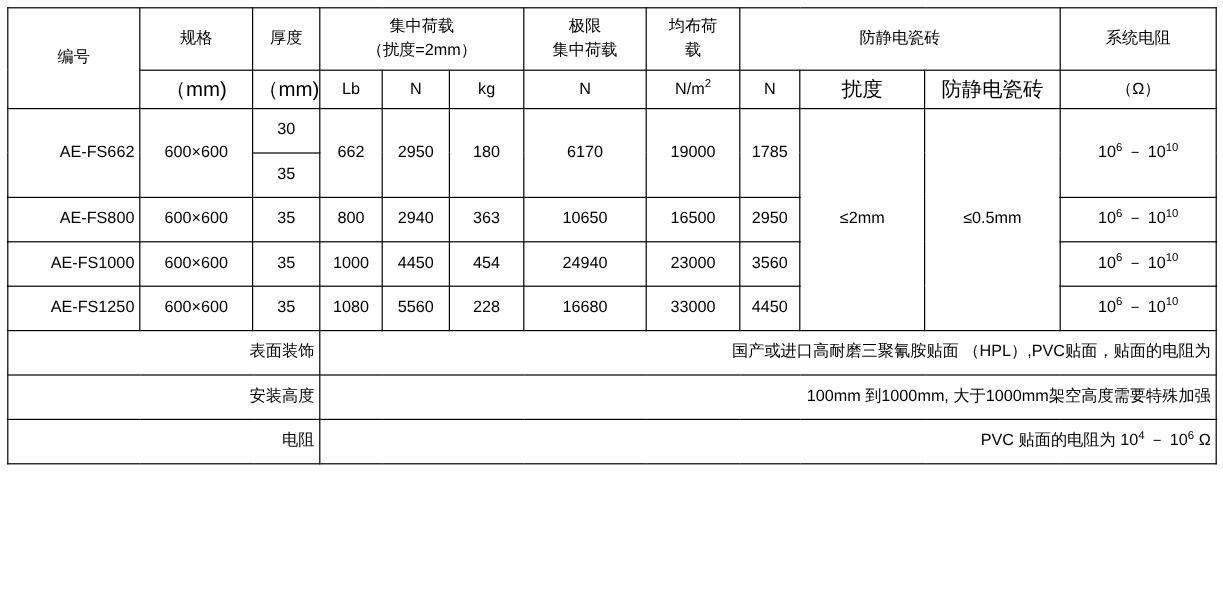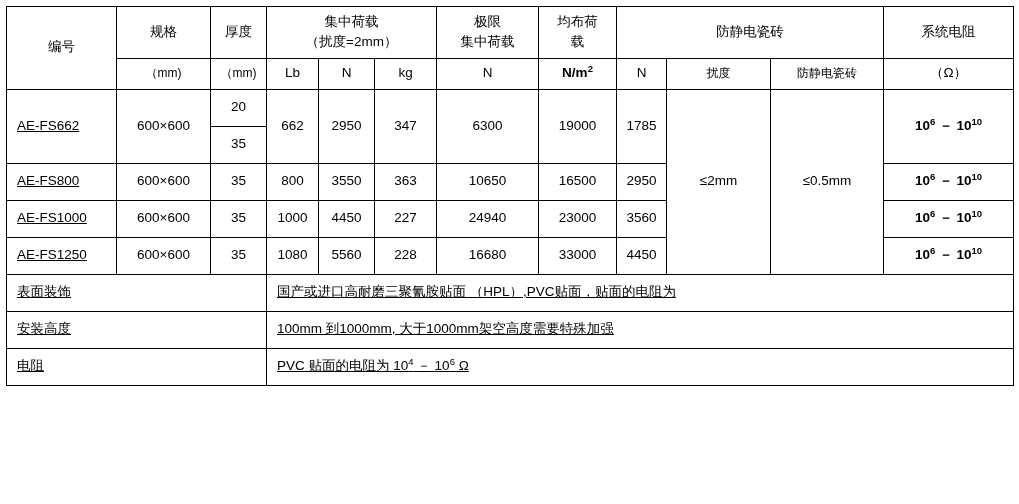--- a/index.html
+++ b/index.html
@@ -27,26 +27,25 @@
     text-align: center;
     vertical-align: middle;
     font-weight: normal;
     line-height: 1.25;
   }
   .cell-pad {
     padding: 5px 4px;
     display: block;
   }
   .left-pad {
-    text-align: left;
+    text-align: right;
     padding-left: 10px;
-    text-decoration: underline;
   }
   .sub-label {
-    font-size: 12px;
+    font-size: 17px;
   }
   .two-line {
     line-height: 1.5;
   }
   sup {
     font-size: 9.5px;
     vertical-align: super;
     line-height: 0;
   }
   .tall-row td {
@@ -54,21 +53,21 @@
   }
   .hdr-top td {
     height: 34px;
   }
   .hdr-mid td {
     height: 30px;
   }
   .note-row td {
     height: 36px;
   }
-  .nowrap { white-space: nowrap; font-weight: bold; }
+  .nowrap { white-space: nowrap; }
 </style>
 </head>
 <body>
 
 <table id="spec-table">
   <colgroup>
     <col style="width:110px">
     <col style="width:94px">
     <col style="width:56px">
     <col style="width:52px">
@@ -156,33 +155,33 @@
   </tr>
 
   <tr>
     <td rowspan="2">
       <span class="cell-pad left-pad">AE-FS662</span>
     </td>
     <td rowspan="2">
       <span class="cell-pad">600×600</span>
     </td>
     <td style="height:36px">
-      <span class="cell-pad">20</span>
+      <span class="cell-pad">30</span>
     </td>
     <td rowspan="2">
       <span class="cell-pad">662</span>
     </td>
     <td rowspan="2">
       <span class="cell-pad">2950</span>
     </td>
     <td rowspan="2">
-      <span class="cell-pad">347</span>
-    </td>
-    <td rowspan="2">
-      <span class="cell-pad">6300</span>
+      <span class="cell-pad">180</span>
+    </td>
+    <td rowspan="2">
+      <span class="cell-pad">6170</span>
     </td>
     <td rowspan="2">
       <span class="cell-pad">19000</span>
     </td>
     <td rowspan="2">
       <span class="cell-pad">1785</span>
     </td>
     <td rowspan="8">
       <span class="cell-pad">≤2mm</span>
     </td>
@@ -206,21 +205,21 @@
     <td rowspan="2">
       <span class="cell-pad">600×600</span>
     </td>
     <td rowspan="2">
       <span class="cell-pad">35</span>
     </td>
     <td rowspan="2">
       <span class="cell-pad">800</span>
     </td>
     <td rowspan="2">
-      <span class="cell-pad">3550</span>
+      <span class="cell-pad">2940</span>
     </td>
     <td rowspan="2">
       <span class="cell-pad">363</span>
     </td>
     <td rowspan="2">
       <span class="cell-pad">10650</span>
     </td>
     <td rowspan="2">
       <span class="cell-pad">16500</span>
     </td>
@@ -243,21 +242,21 @@
     <td rowspan="2">
       <span class="cell-pad">35</span>
     </td>
     <td rowspan="2">
       <span class="cell-pad">1000</span>
     </td>
     <td rowspan="2">
       <span class="cell-pad">4450</span>
     </td>
     <td rowspan="2">
-      <span class="cell-pad">227</span>
+      <span class="cell-pad">454</span>
     </td>
     <td rowspan="2">
       <span class="cell-pad">24940</span>
     </td>
     <td rowspan="2">
       <span class="cell-pad">23000</span>
     </td>
     <td rowspan="2">
       <span class="cell-pad">3560</span>
     </td>

